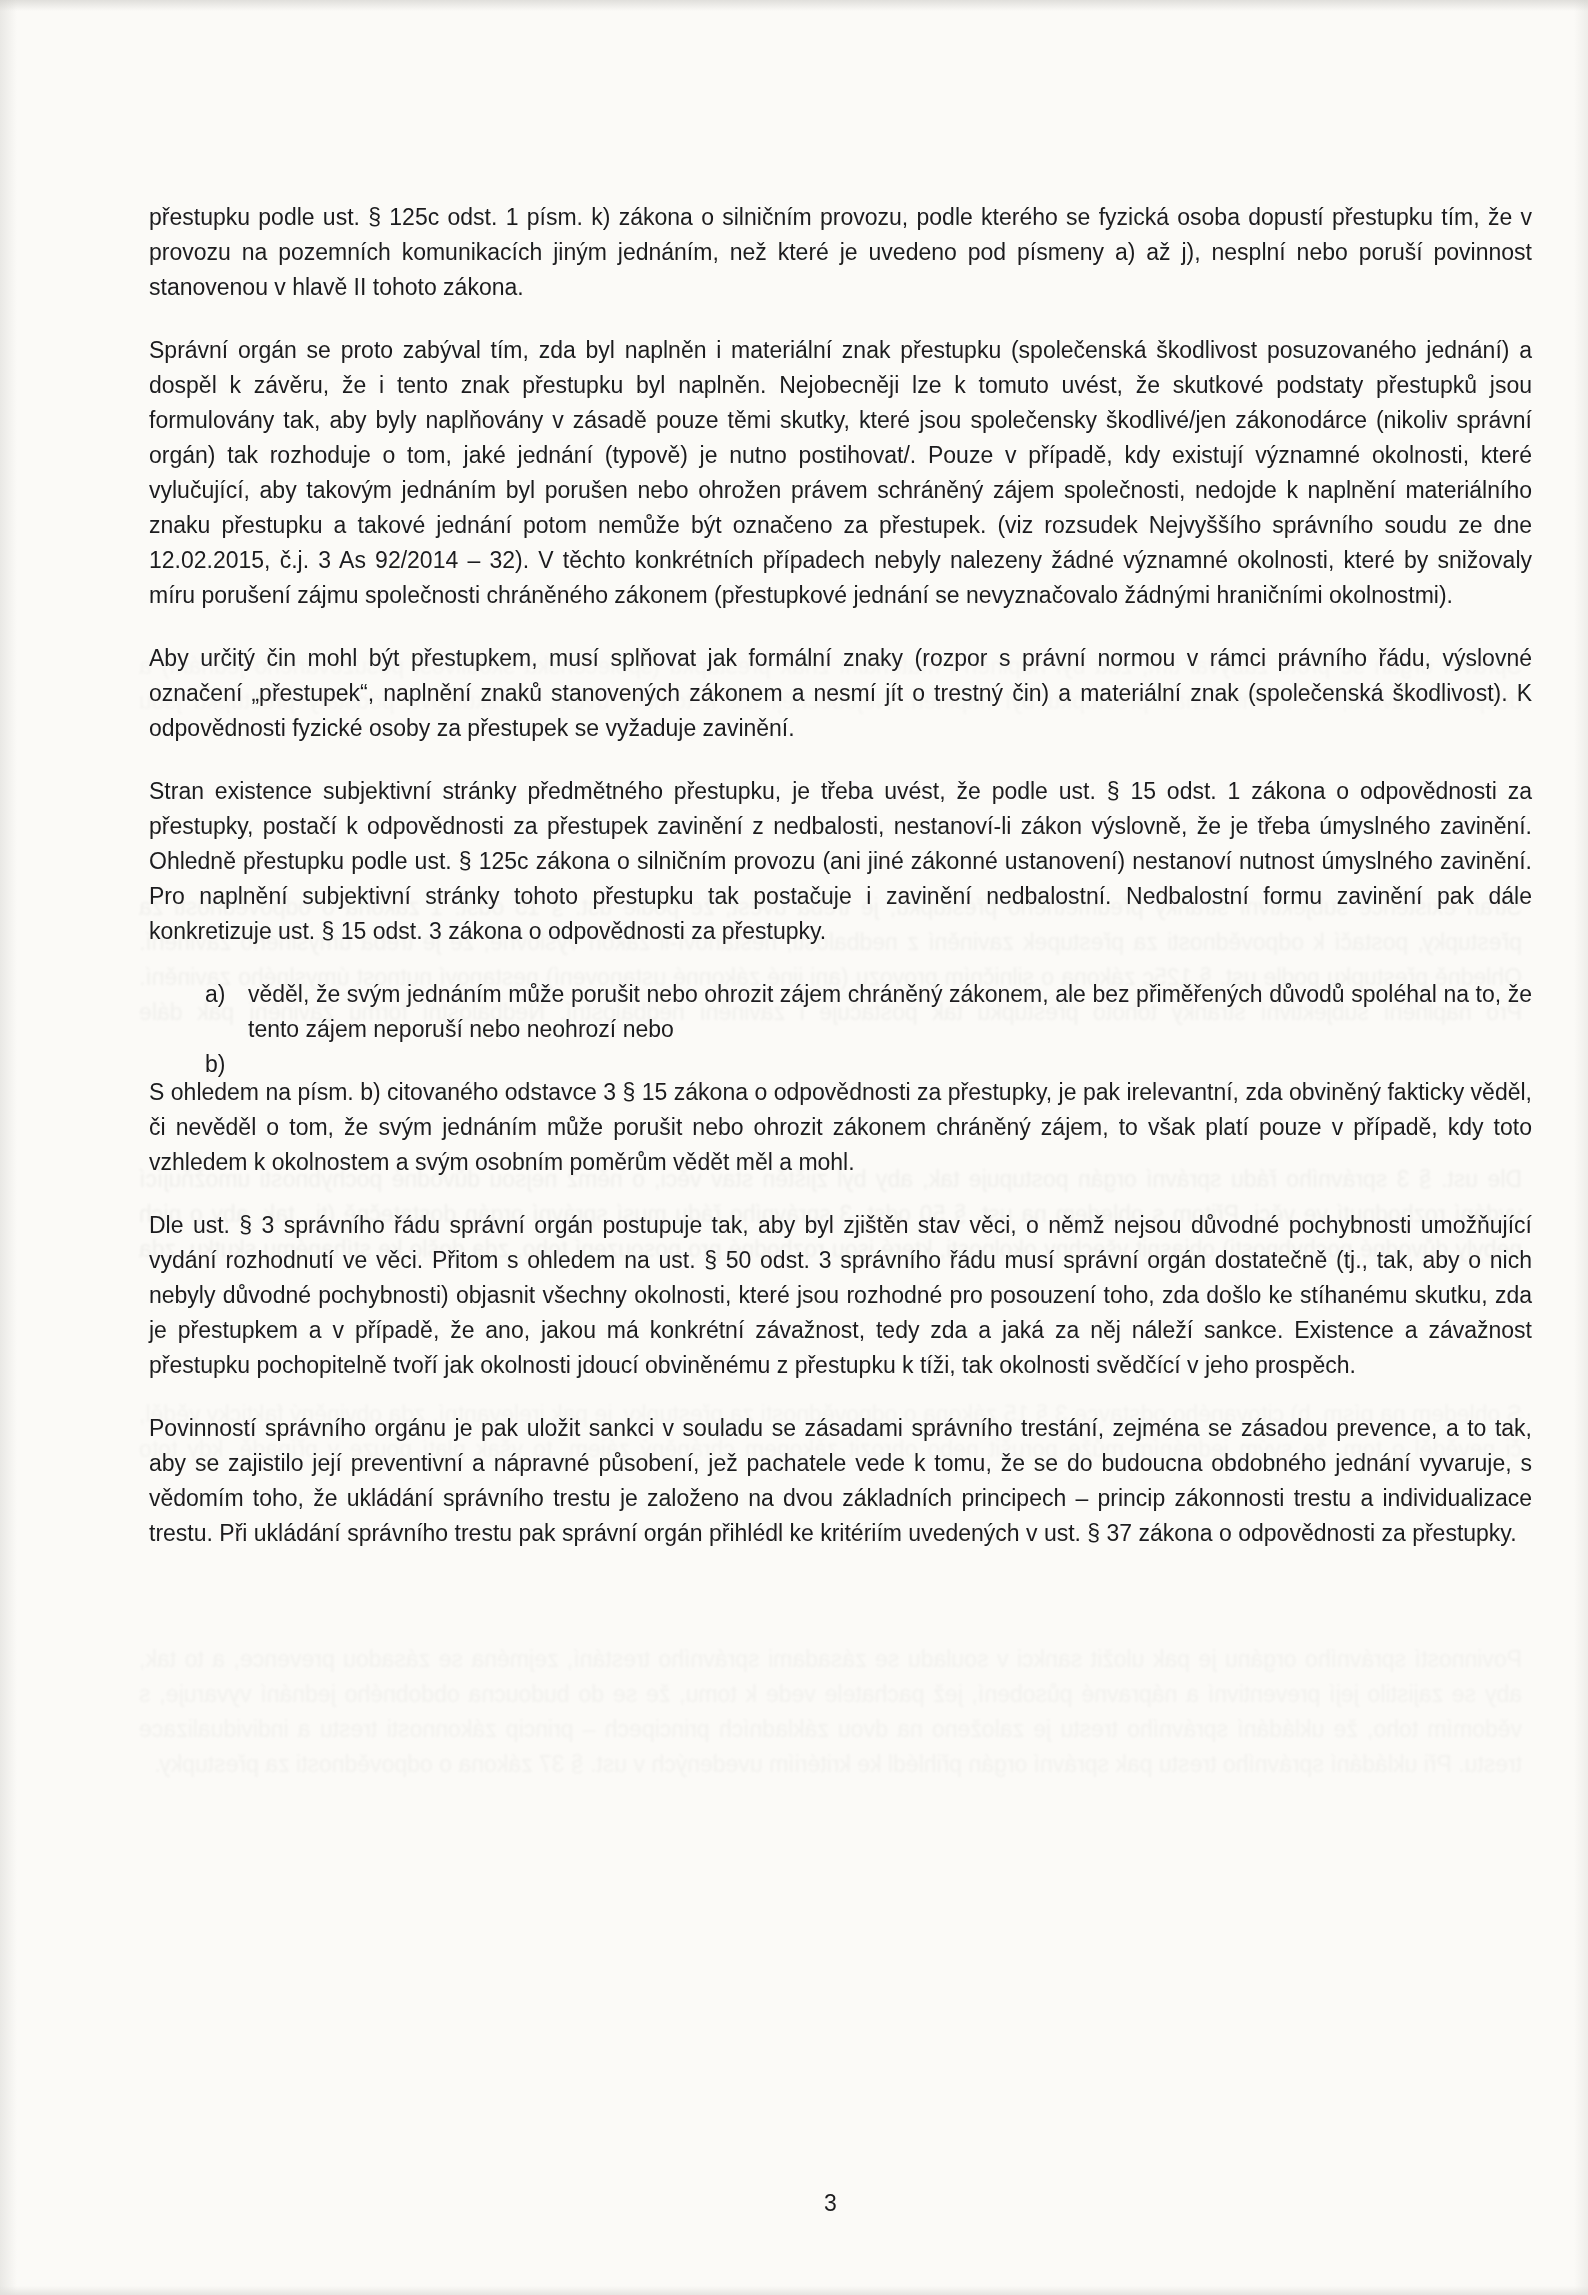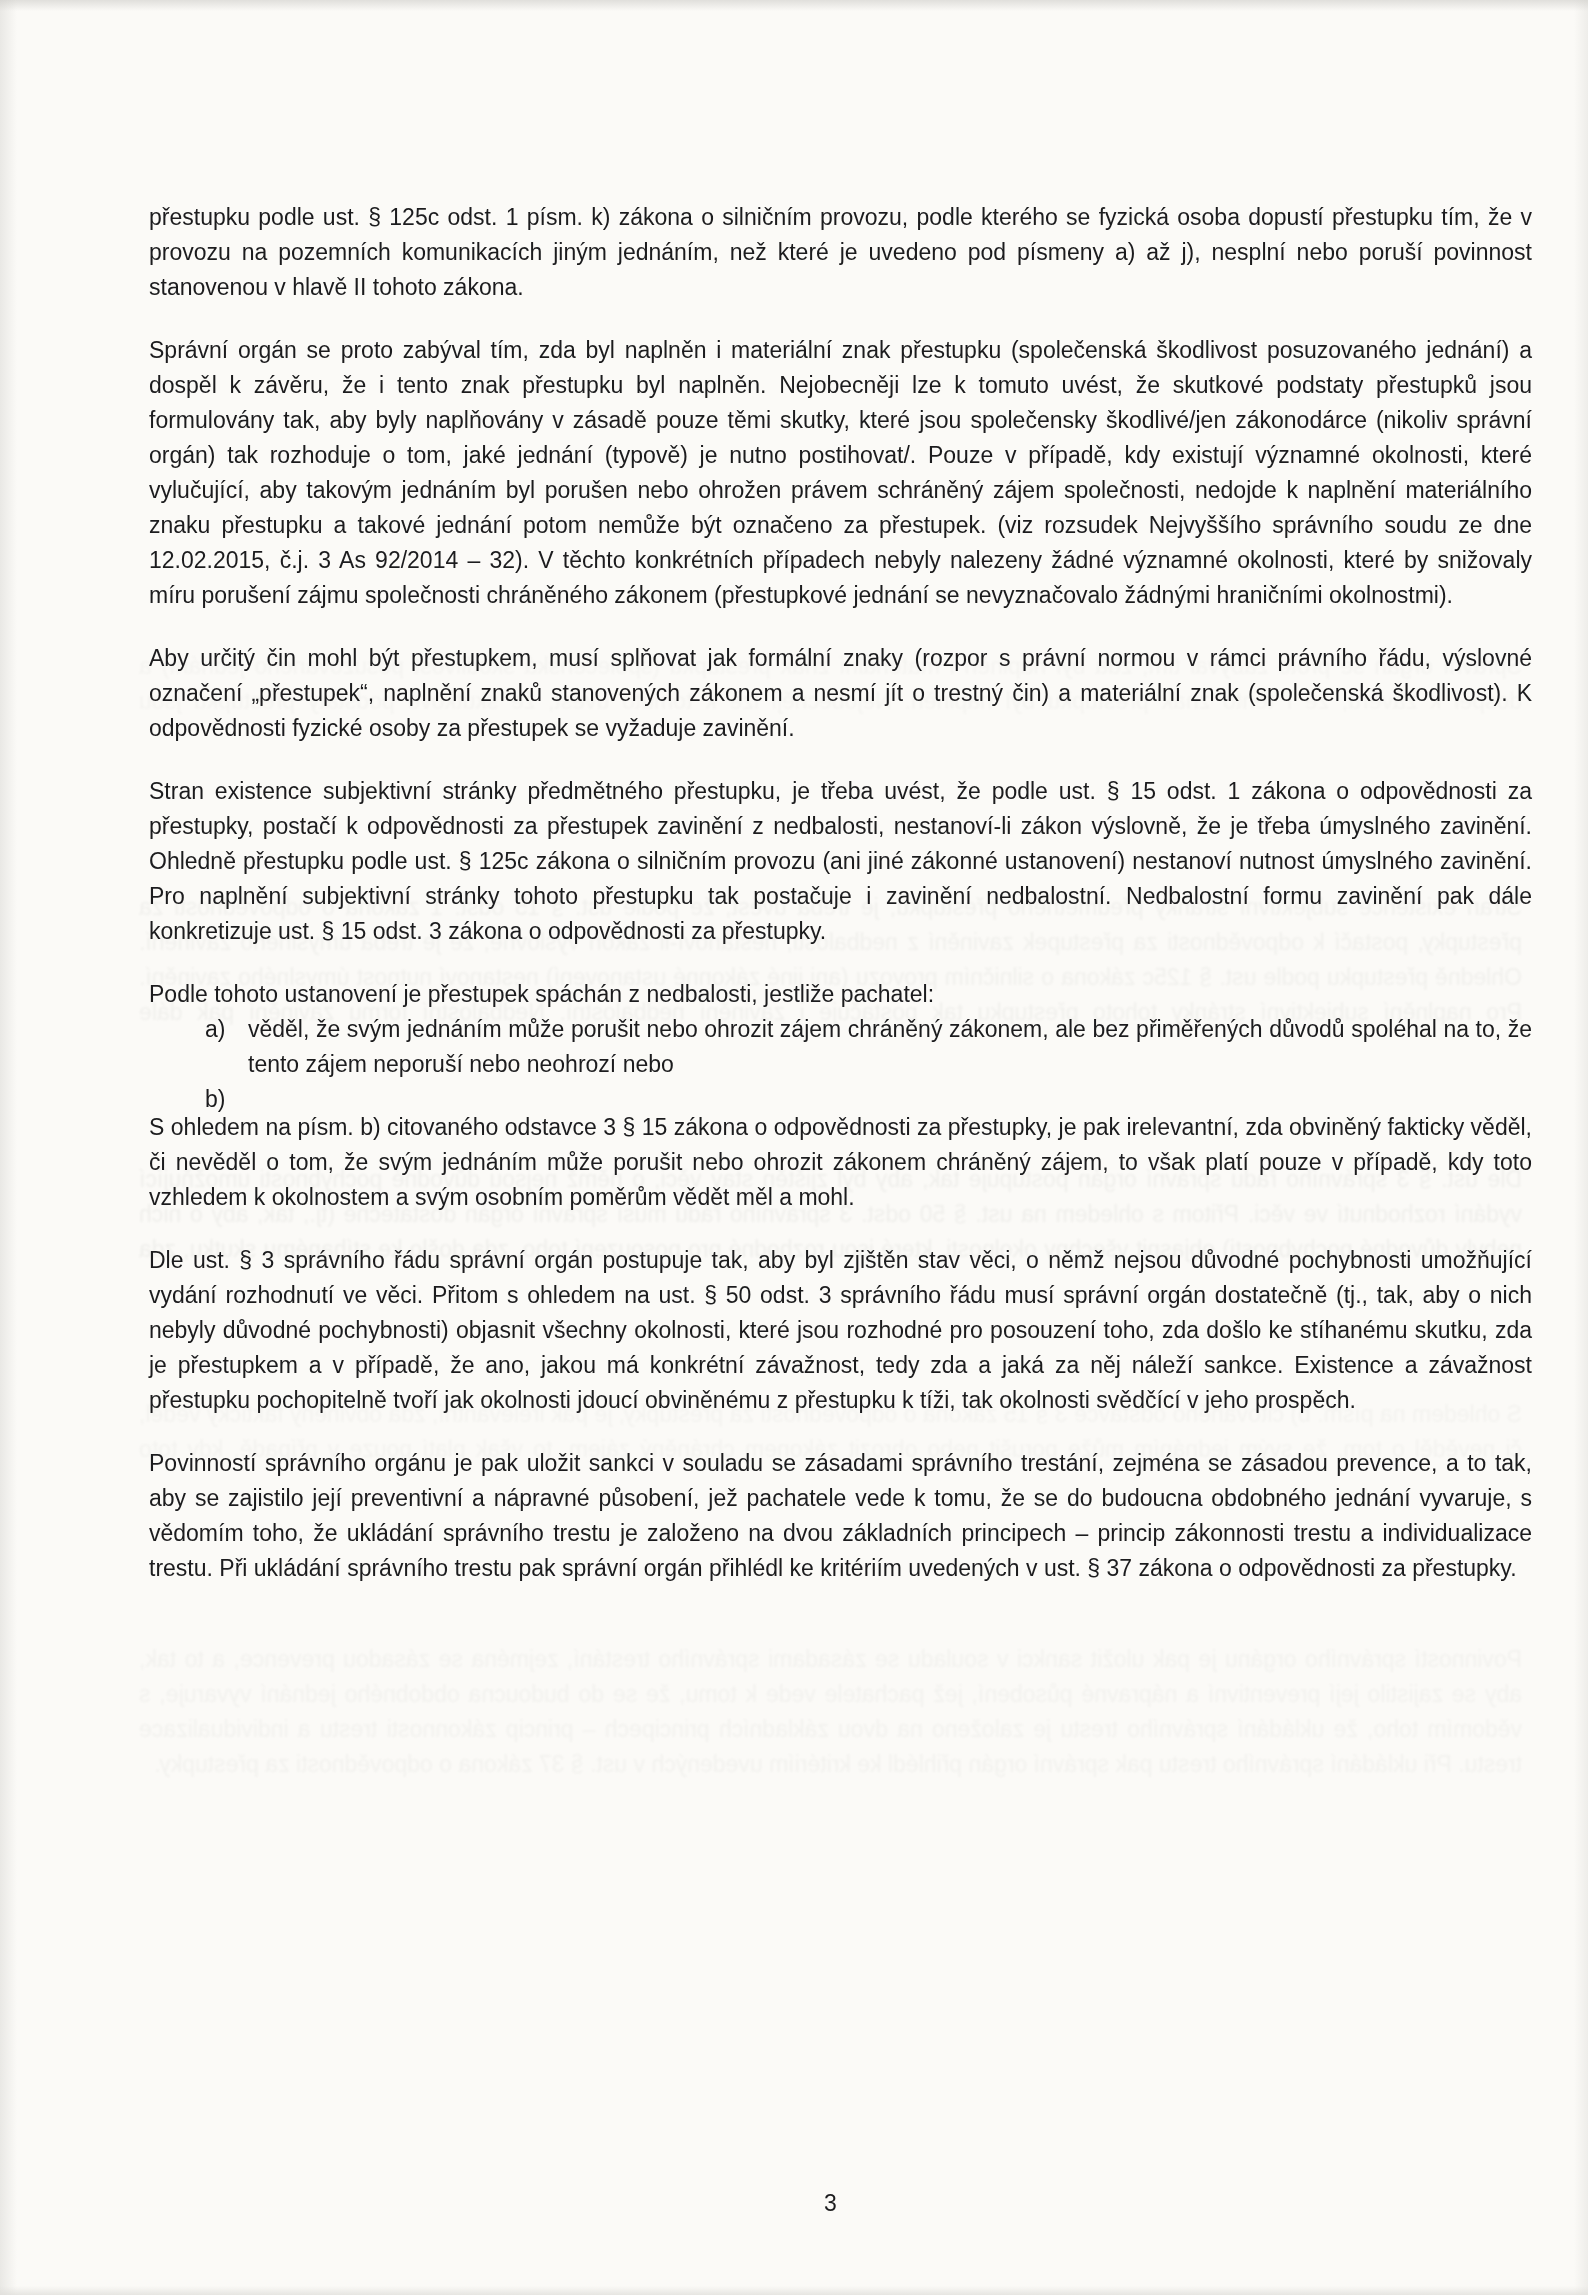--- a/index.html
+++ b/index.html
@@ -130,21 +130,20 @@
   <div class="content">
 
     <p class="para">přestupku podle ust. § 125c odst. 1 písm. k) zákona o silničním provozu, podle kterého se fyzická osoba dopustí přestupku tím, že v provozu na pozemních komunikacích jiným jednáním, než které je uvedeno pod písmeny a) až j), nesplní nebo poruší povinnost stanovenou v hlavě II tohoto zákona.</p>
 
     <p class="para">Správní orgán se proto zabýval tím, zda byl naplněn i materiální znak přestupku (společenská škodlivost posuzovaného jednání) a dospěl k závěru, že i tento znak přestupku byl naplněn. Nejobecněji lze k tomuto uvést, že skutkové podstaty přestupků jsou formulovány tak, aby byly naplňovány v zásadě pouze těmi skutky, které jsou společensky škodlivé/jen zákonodárce (nikoliv správní orgán) tak rozhoduje o tom, jaké jednání (typově) je nutno postihovat/. Pouze v případě, kdy existují významné okolnosti, které vylučující, aby takovým jednáním byl porušen nebo ohrožen právem schráněný zájem společnosti, nedojde k naplnění materiálního znaku přestupku a takové jednání potom nemůže být označeno za přestupek. (viz rozsudek Nejvyššího správního soudu ze dne 12.02.2015, č.j. 3 As 92/2014 – 32). V těchto konkrétních případech nebyly nalezeny žádné významné okolnosti, které by snižovaly míru porušení zájmu společnosti chráněného zákonem (přestupkové jednání se nevyznačovalo žádnými hraničními okolnostmi).</p>
 
     <p class="para">Aby určitý čin mohl být přestupkem, musí splňovat jak formální znaky (rozpor s právní normou v rámci právního řádu, výslovné označení „přestupek“, naplnění znaků stanovených zákonem a nesmí jít o trestný čin) a materiální znak (společenská škodlivost). K odpovědnosti fyzické osoby za přestupek se vyžaduje zavinění.</p>
 
     <p class="para">Stran existence subjektivní stránky předmětného přestupku, je třeba uvést, že podle ust. § 15 odst. 1 zákona o odpovědnosti za přestupky, postačí k odpovědnosti za přestupek zavinění z nedbalosti, nestanoví-li zákon výslovně, že je třeba úmyslného zavinění. Ohledně přestupku podle ust. § 125c zákona o silničním provozu (ani jiné zákonné ustanovení) nestanoví nutnost úmyslného zavinění. Pro naplnění subjektivní stránky tohoto přestupku tak postačuje i zavinění nedbalostní. Nedbalostní formu zavinění pak dále konkretizuje ust. § 15 odst. 3 zákona o odpovědnosti za přestupky.</p>
 
-    <p class="para tight">Podle tohoto ustanovení je přestupek spáchán z nedbalosti, jestliže pachatel:</p>
 
     <div class="list">
       <div class="list-item">
         <span class="marker">a)</span>
         <span class="li-text">věděl, že svým jednáním může porušit nebo ohrozit zájem chráněný zákonem, ale bez přiměřených důvodů spoléhal na to, že tento zájem neporuší nebo neohrozí nebo</span>
       </div>
       <div class="list-item">
         <span class="marker">b)</span>
       </div>
     </div>

